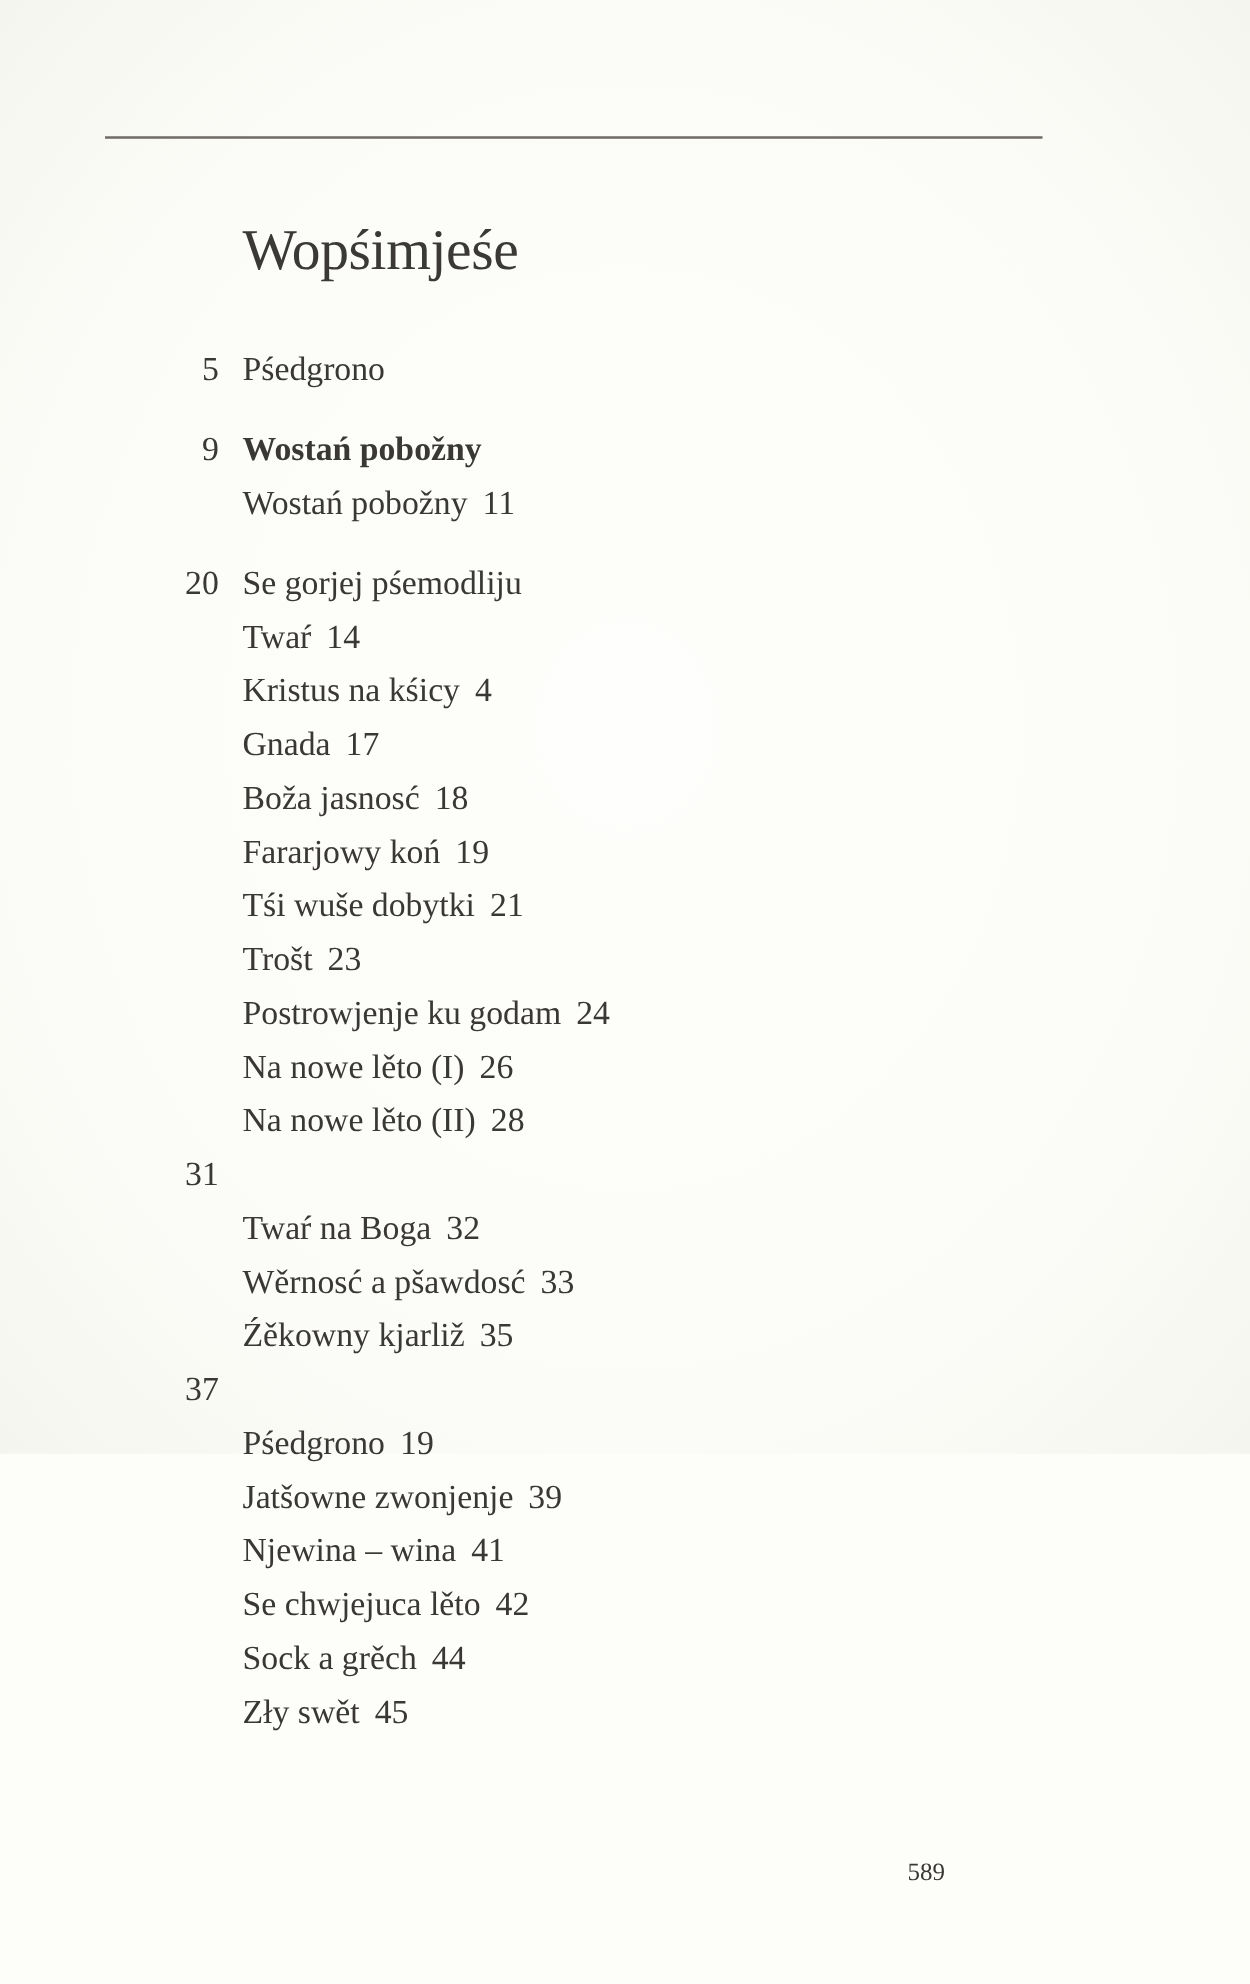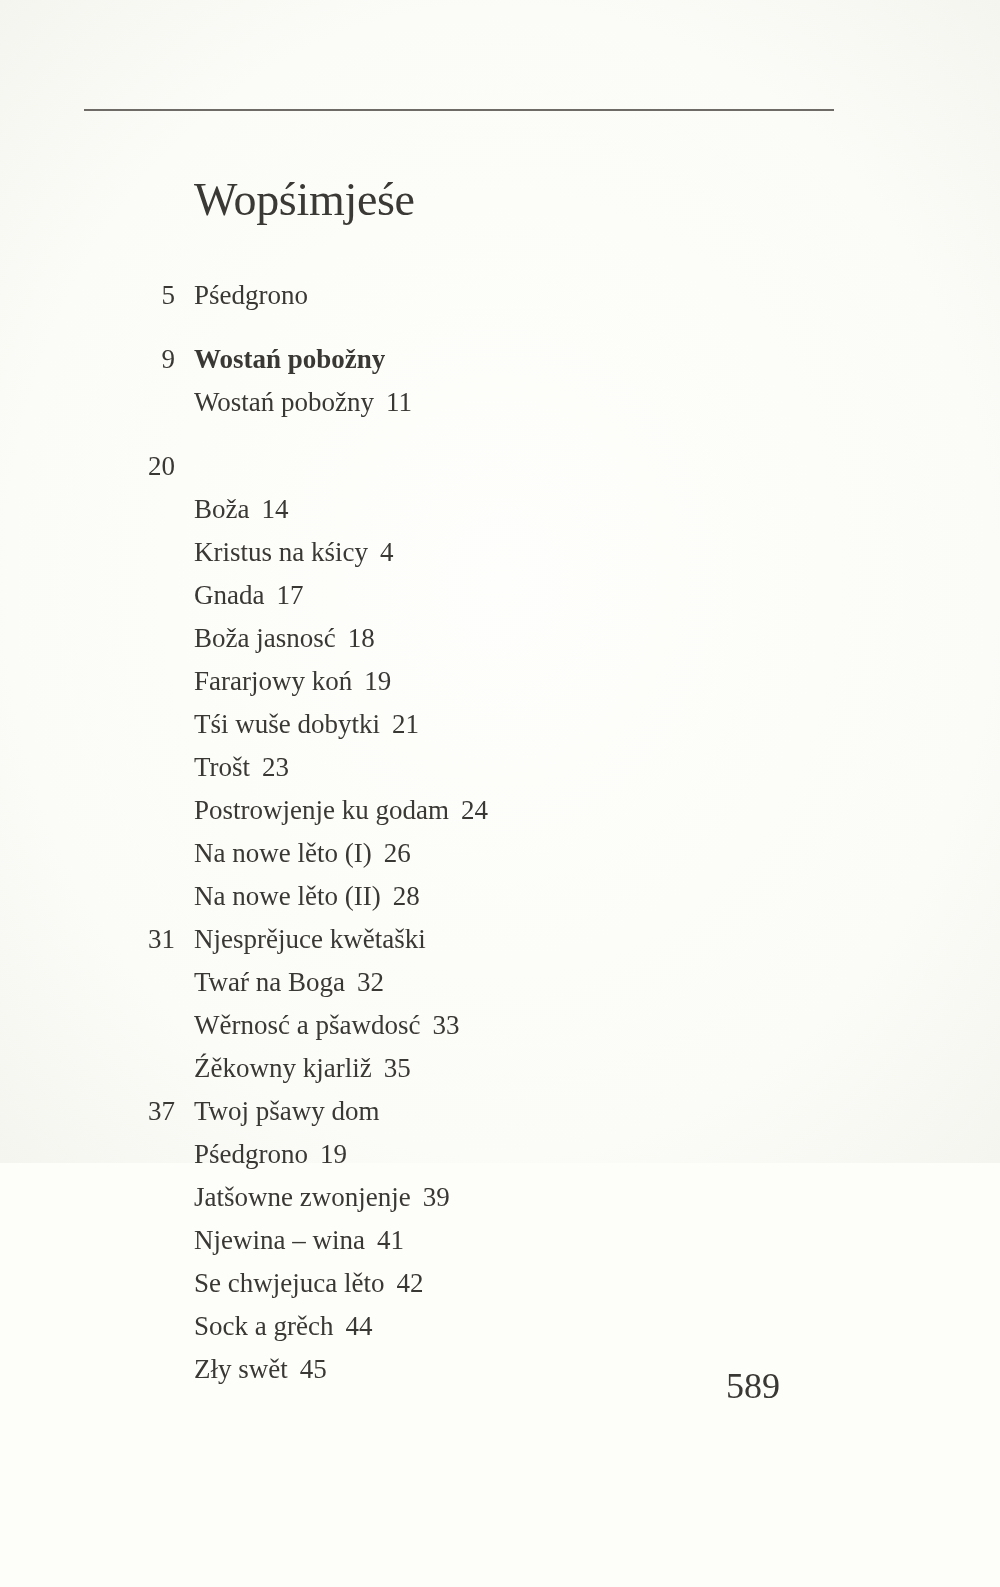--- a/index.html
+++ b/index.html
@@ -66,22 +66,22 @@
     }
     .entry.bold .label {
       font-weight: bold;
     }
     .entry .pg {
       margin-left: 12px;
     }
     .folio {
       position: absolute;
       left: 726px;
-      top: 1368px;
-      font-size: 36px;
+      top: 1480px;
+      font-size: 20px;
       line-height: 36px;
       color: #3a3835;
     }
   </style>
 </head>
 <body>
 
 <div class="page">
   <div class="top-rule"></div>
 
@@ -96,23 +96,24 @@
     <div class="entry bold" style="top:339px">
       <span class="num" style="font-weight:normal">9</span>
       <span class="label"><span>Wostań pobožny</span></span>
     </div>
     <div class="entry" style="top:382px">
       <span class="label"><span>Wostań pobožny</span><span class="pg">11</span></span>
     </div>
 
     <div class="entry" style="top:446px">
       <span class="num">20</span>
+      <span class="label"><span>Se gorjej pśemodliju</span></span>
     </div>
     <div class="entry" style="top:489px">
-      <span class="label"><span>Boža</span><span class="pg">14</span></span>
+      <span class="label"><span>Twaŕ</span><span class="pg">14</span></span>
     </div>
     <div class="entry" style="top:532px">
       <span class="label"><span>Kristus na kśicy</span><span class="pg">4</span></span>
     </div>
     <div class="entry" style="top:575px">
       <span class="label"><span>Gnada</span><span class="pg">17</span></span>
     </div>
     <div class="entry" style="top:618px">
       <span class="label"><span>Boža jasnosć</span><span class="pg">18</span></span>
     </div>
@@ -130,35 +131,33 @@
     </div>
     <div class="entry" style="top:833px">
       <span class="label"><span>Na nowe lěto (I)</span><span class="pg">26</span></span>
     </div>
     <div class="entry" style="top:876px">
       <span class="label"><span>Na nowe lěto (II)</span><span class="pg">28</span></span>
     </div>
 
     <div class="entry" style="top:919px">
       <span class="num">31</span>
-      <span class="label"><span>Njesprějuce kwětaški</span></span>
     </div>
     <div class="entry" style="top:962px">
       <span class="label"><span>Twaŕ na Boga</span><span class="pg">32</span></span>
     </div>
     <div class="entry" style="top:1005px">
       <span class="label"><span>Wěrnosć a pšawdosć</span><span class="pg">33</span></span>
     </div>
     <div class="entry" style="top:1048px">
       <span class="label"><span>Źěkowny kjarliž</span><span class="pg">35</span></span>
     </div>
 
     <div class="entry" style="top:1091px">
       <span class="num">37</span>
-      <span class="label"><span>Twoj pšawy dom</span></span>
     </div>
     <div class="entry" style="top:1134px">
       <span class="label"><span>Pśedgrono</span><span class="pg">19</span></span>
     </div>
     <div class="entry" style="top:1177px">
       <span class="label"><span>Jatšowne zwonjenje</span><span class="pg">39</span></span>
     </div>
     <div class="entry" style="top:1220px">
       <span class="label"><span>Njewina – wina</span><span class="pg">41</span></span>
     </div>

